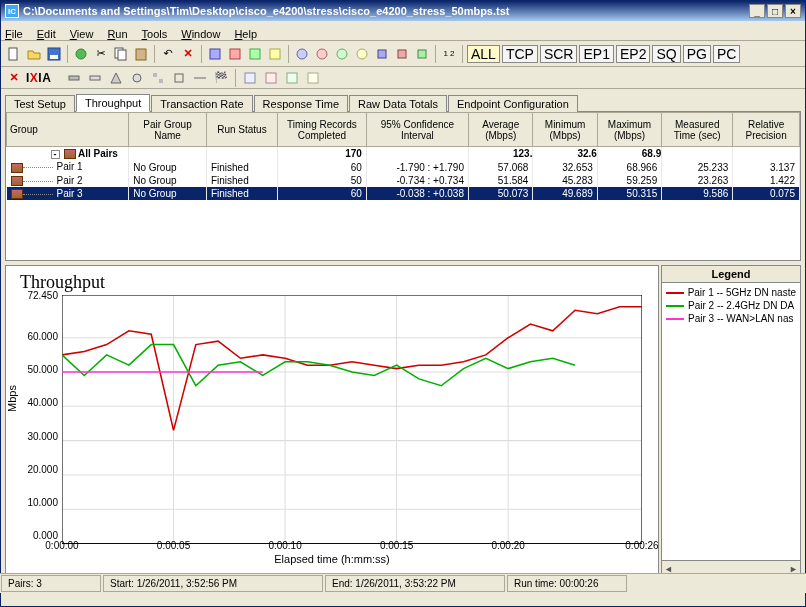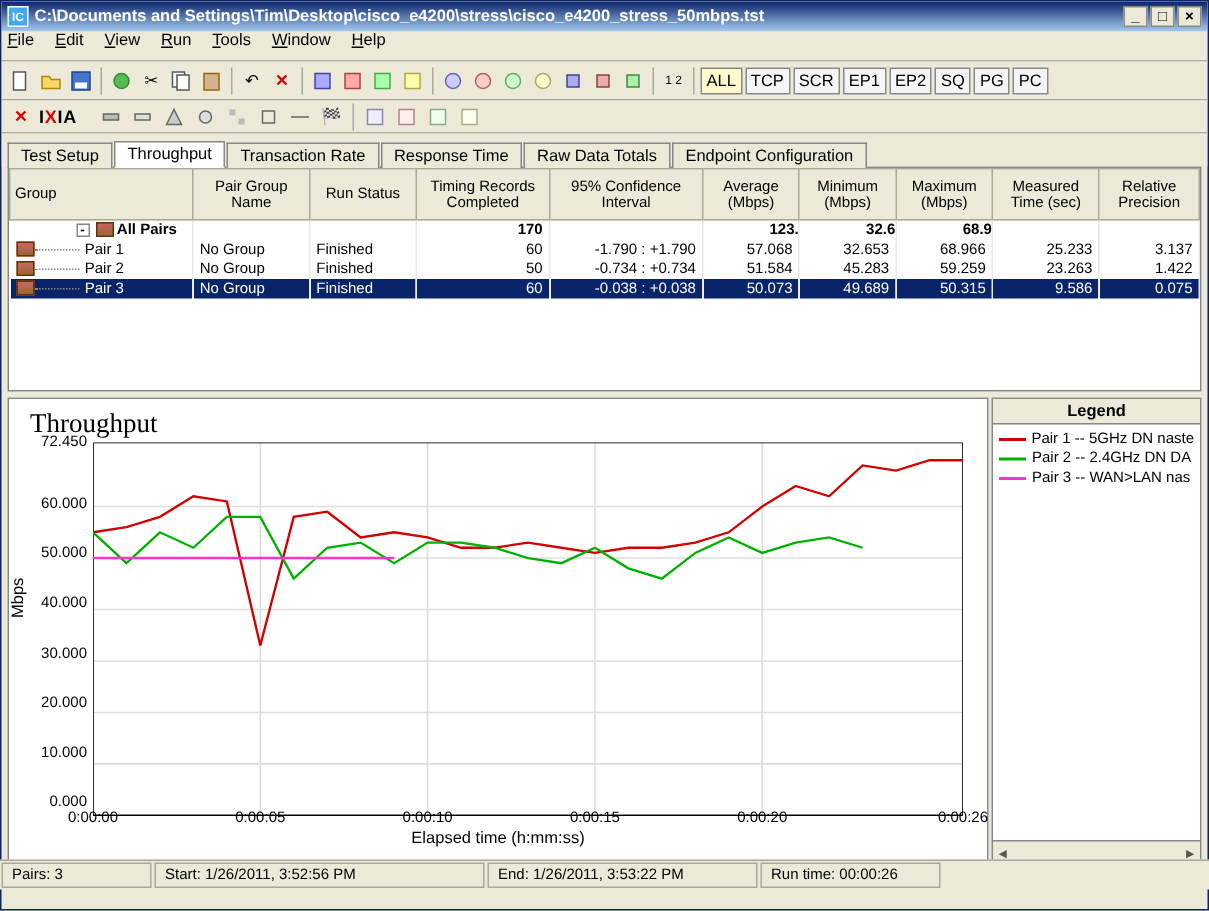--- a/index.html
+++ b/index.html
@@ -19,28 +19,28 @@
     color: #fff;
     height: 20px;
     display: flex;
     align-items: center;
     padding: 0 4px;
     font-weight: bold;
   }
   .titlebar .ico { width: 14px; height: 14px; background: #3fa9f5; border: 1px solid #fff; margin-right: 4px; font-size: 8px; display:flex;align-items:center;justify-content:center;}
   .titlebar .title { flex: 1; font-size: 11px;}
   .winbtn { width: 16px; height: 14px; background: #ece9d8; border: 1px solid #888; margin-left: 2px; display:flex;align-items:center;justify-content:center; font-size:10px; color:#000;}
-  .menubar { background: #ece9d8; height: 20px; display: flex; align-items: flex-start; padding: 0 4px; border-bottom: 1px solid #aca899;}
+  .menubar { background: #ece9d8; height: 20px; display: flex; align-items: flex-end; padding: 0 4px; border-bottom: 1px solid #aca899;}
   .menubar span { margin-right: 14px; cursor: default;}
   .menubar span u { text-decoration: underline;}
   .toolbar { background: #ece9d8; height: 26px; display: flex; align-items:center; padding: 0 4px; border-bottom: 1px solid #aca899; gap:2px; overflow:hidden;}
   .tbtn { width: 18px; height: 18px; border: 1px solid #ece9d8; display:inline-flex;align-items:center;justify-content:center; font-size:11px;}
   .tbtn svg { width:14px; height:14px;}
   .tsep { width:1px; height:18px; background:#aca899; margin:0 2px;}
-  .txtbtn { height:18px; padding:0 3px; border:1px solid #888; background:#f5f5f5; font-size:11px; display:inline-flex;align-items:center;}
+  .txtbtn { height:18px; padding:0 3px; border:1px solid #888; background:#f5f5f5; font-size:14px; display:inline-flex;align-items:center;}
   .toolbar2 { background: #ece9d8; height: 22px; display:flex;align-items:center; padding:0 4px; border-bottom: 1px solid #aca899; gap:3px;}
   .ixia-logo { font-weight:bold; font-size:12px; letter-spacing:0.5px;}
   .ixia-logo .x { color:#d00;}
   .tabstrip { background:#ece9d8; height:22px; display:flex; align-items:flex-end; padding:0 4px;}
   .tab { padding:2px 8px; border:1px solid #888; border-bottom:none; background:#ece9d8; margin-right:1px; cursor:default; position:relative; top:1px;}
   .tab.active { background:#fff; border-bottom:1px solid #fff;}
   .grid-wrap { border:1px solid #888; margin:0 4px; background:#fff; height:150px; overflow:hidden;}
   table.grid { border-collapse:collapse; width:100%; table-layout:fixed;}
   table.grid th { background:#ece9d8; border:1px solid #aca899; font-weight:normal; padding:2px 3px; height:34px; font-size:10px; line-height:1.1; text-align:center;}
   table.grid th.lh { text-align:left;}

